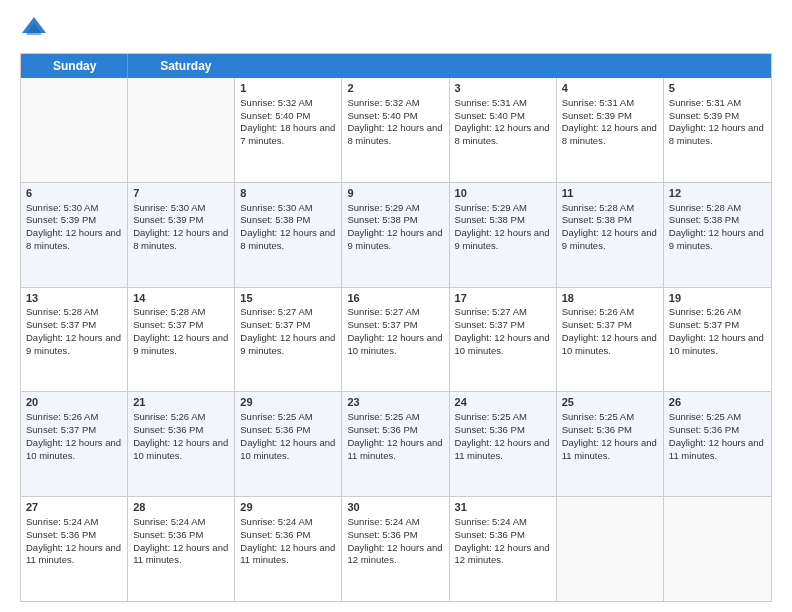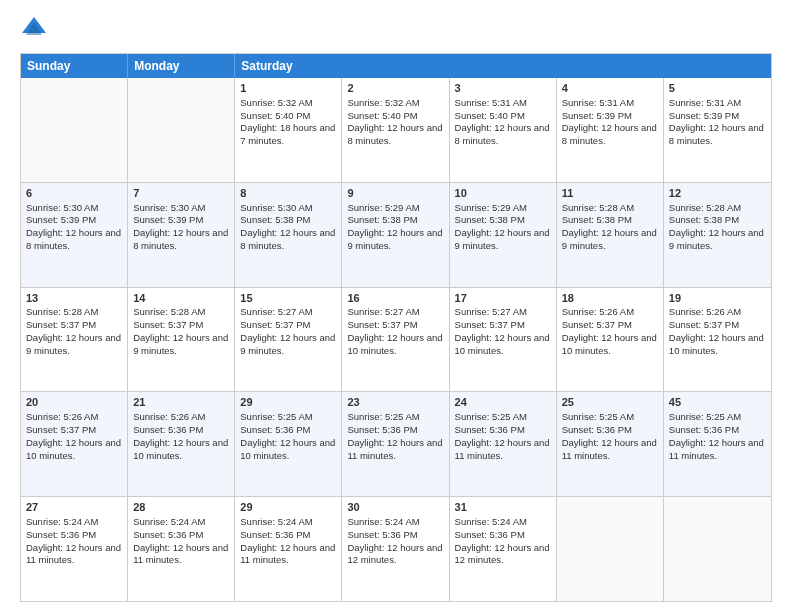--- a/index.html
+++ b/index.html
@@ -65,20 +65,21 @@
       grid-template-columns: repeat(7, 1fr);
       background: #2b7fd4;
     }
     .cal-header-cell {
       color: #fff;
       font-size: 12px;
       font-weight: bold;
       padding: 5px 6px;
       text-align: left;
       border-right: 1px solid #5ba0e0;
+      margin-left: 26px;
     }
     .cal-header-cell:last-child { border-right: none; }
     .cal-body {
       flex: 1;
       display: flex;
       flex-direction: column;
     }
     .cal-row {
       display: grid;
       grid-template-columns: repeat(7, 1fr);
@@ -127,21 +128,20 @@
     </div>
     <div class="title-block">
       <div class="month-title"></div>
       <div class="location"></div>
     </div>
   </div>
 
   <div class="calendar">
     <div class="cal-header-row">
     <div class="cal-header-cell">Sunday</div>
-        <div class="cal-header-cell">Monday</div>
         <div class="cal-header-cell">Saturday</div>
       </div>
     <div class="cal-body">
     <div class="cal-row">
           <div class="cal-cell empty"></div>
           <div class="cal-cell empty"></div>
           <div class="cal-cell">
             <span class="day-num">1</span>
             <div>Sunrise: 5:32 AM</div>
             <div>Sunset: 5:40 PM</div>
@@ -291,21 +291,21 @@
             <div>Sunset: 5:36 PM</div>
             <div>Daylight: 12 hours and 11 minutes.</div>
           </div>
           <div class="cal-cell">
             <span class="day-num">25</span>
             <div>Sunrise: 5:25 AM</div>
             <div>Sunset: 5:36 PM</div>
             <div>Daylight: 12 hours and 11 minutes.</div>
           </div>
           <div class="cal-cell">
-            <span class="day-num">45</span>
+            <span class="day-num">26</span>
             <div>Sunrise: 5:25 AM</div>
             <div>Sunset: 5:36 PM</div>
             <div>Daylight: 12 hours and 11 minutes.</div>
           </div>
         </div>
         <div class="cal-row">
           <div class="cal-cell">
             <span class="day-num">27</span>
             <div>Sunrise: 5:24 AM</div>
             <div>Sunset: 5:36 PM</div>

